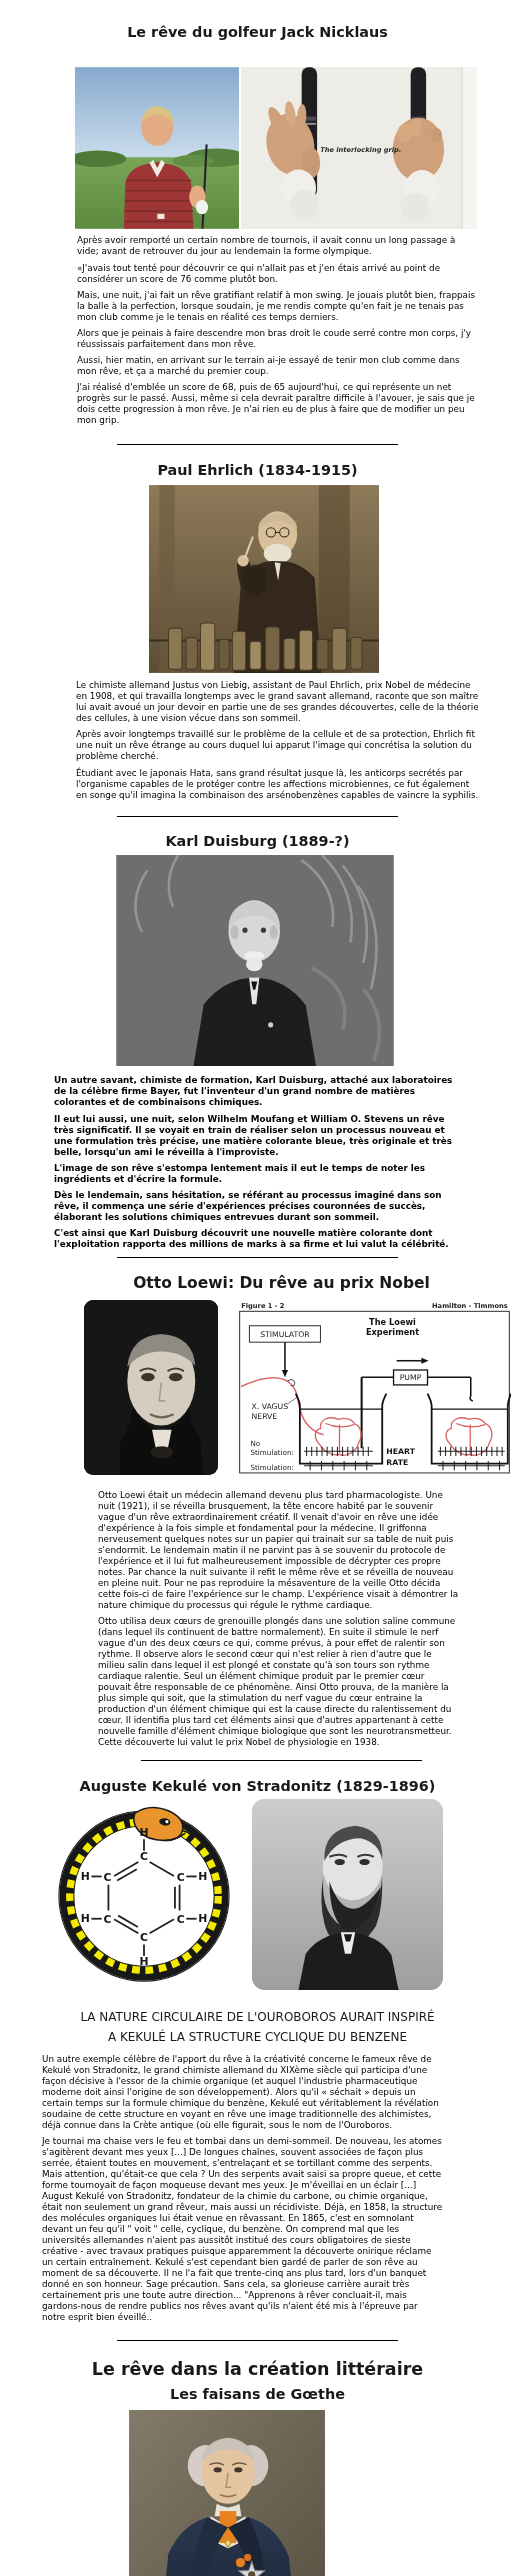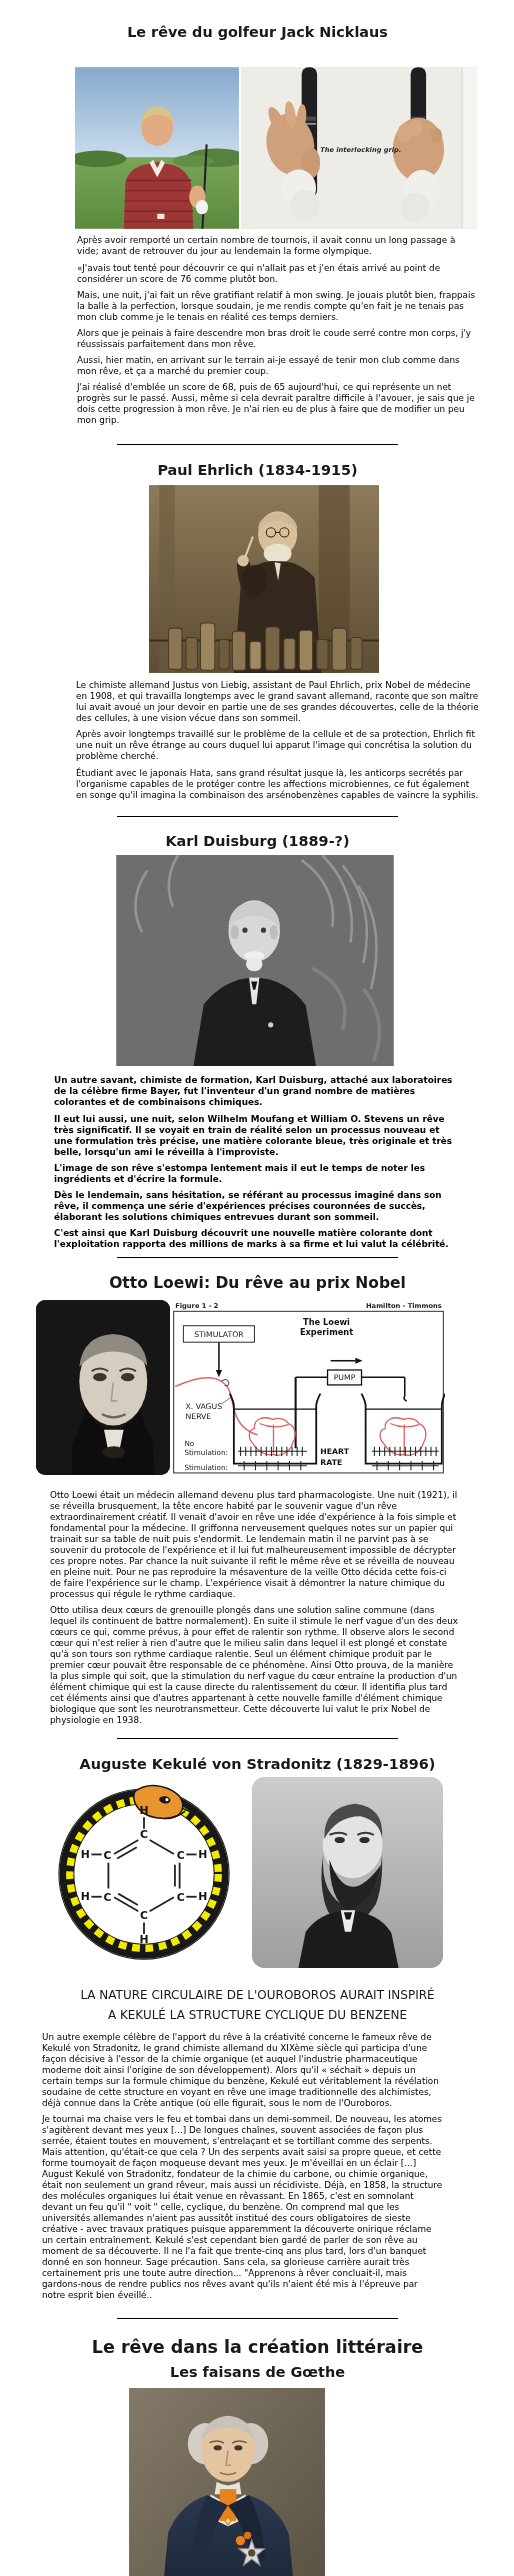--- a/index.html
+++ b/index.html
@@ -185,31 +185,31 @@
         <ellipse cx="268" cy="196" rx="20" ry="9" fill="#efefef"></ellipse>
         <ellipse cx="268" cy="212" rx="16" ry="14" fill="#e9e9e9"></ellipse>
         <path d="M150,410 L170,290 Q210,240 268,238 Q330,240 368,292 L388,410 Z" fill="#1d1d1d"></path>
         <path d="M258,238 L278,238 L272,290 L264,290 Z" fill="#e6e6e6"></path>
         <path d="M262,246 L274,246 L270,262 L266,262 Z" fill="#141414"></path>
         <circle cx="300" cy="330" r="5" fill="#d0d0d0"></circle>
       </svg>
     </div>
     <div class="text">
       <p>Un autre savant, chimiste de formation, Karl Duisburg, attaché aux laboratoires de la célèbre firme Bayer, fut l'inventeur d'un grand nombre de matières colorantes et de combinaisons chimiques.</p>
-      <p>Il eut lui aussi, une nuit, selon Wilhelm Moufang et William O. Stevens un rêve très significatif. Il se voyait en train de réalité selon un processus nouveau et une formulation très précise, une matière colorante bleue, très originale et très belle, lorsqu'un ami le réveilla à l'improviste.</p>
+      <p>Il eut lui aussi, une nuit, selon Wilhelm Moufang et William O. Stevens un rêve très significatif. Il se voyait en train de réaliser selon un processus nouveau et une formulation très précise, une matière colorante bleue, très originale et très belle, lorsqu'un ami le réveilla à l'improviste.</p>
       <p>L'image de son rêve s'estompa lentement mais il eut le temps de noter les ingrédients et d'écrire la formule.</p>
       <p>Dès le lendemain, sans hésitation, se référant au processus imaginé dans son rêve, il commença une série d'expériences précises couronnées de succès, élaborant les solutions chimiques entrevues durant son sommeil.</p>
       <p>C'est ainsi que Karl Duisburg découvrit une nouvelle matière colorante dont l'exploitation rapporta des millions de marks à sa firme et lui valut la célébrité.</p>
     </div>
     <hr class="divider" style="margin-top:7.2px;">
   </section>
 
-  <section class="s4" style="padding-top:14.4px;">
+  <section class="s4" style="padding-top:14.4px;padding-left:48px;">
     <h1 class="h h30">Otto Loewi: Du rêve au prix Nobel</h1>
-    <div class="row" style="margin:5.2px 0 0 36px;gap:2px;">
+    <div class="row" style="margin:5.2px 0 0 36px;gap:20px;">
       <div class="imgbox" style="width:134px;height:175px;border-radius:9.3px;background:#151515;">
         <svg width="134" height="175" viewBox="0 0 260 340">
           <rect width="260" height="340" fill="#161616"></rect>
           <ellipse cx="150" cy="158" rx="66" ry="86" fill="#d6cdc1"></ellipse>
           <path d="M84,130 Q90,70 150,66 Q212,70 216,128 Q190,100 150,100 Q110,100 84,130 Z" fill="#8f8a82"></path>
           <ellipse cx="124" cy="150" rx="13" ry="8" fill="#3c352d"></ellipse>
           <ellipse cx="178" cy="150" rx="13" ry="8" fill="#3c352d"></ellipse>
           <path d="M108,138 Q124,128 140,138" stroke="#4a4038" stroke-width="4" fill="none"></path>
           <path d="M162,138 Q178,128 194,138" stroke="#4a4038" stroke-width="4" fill="none"></path>
           <path d="M150,160 L146,196 L158,196" stroke="#a89c8e" stroke-width="3" fill="none"></path>

